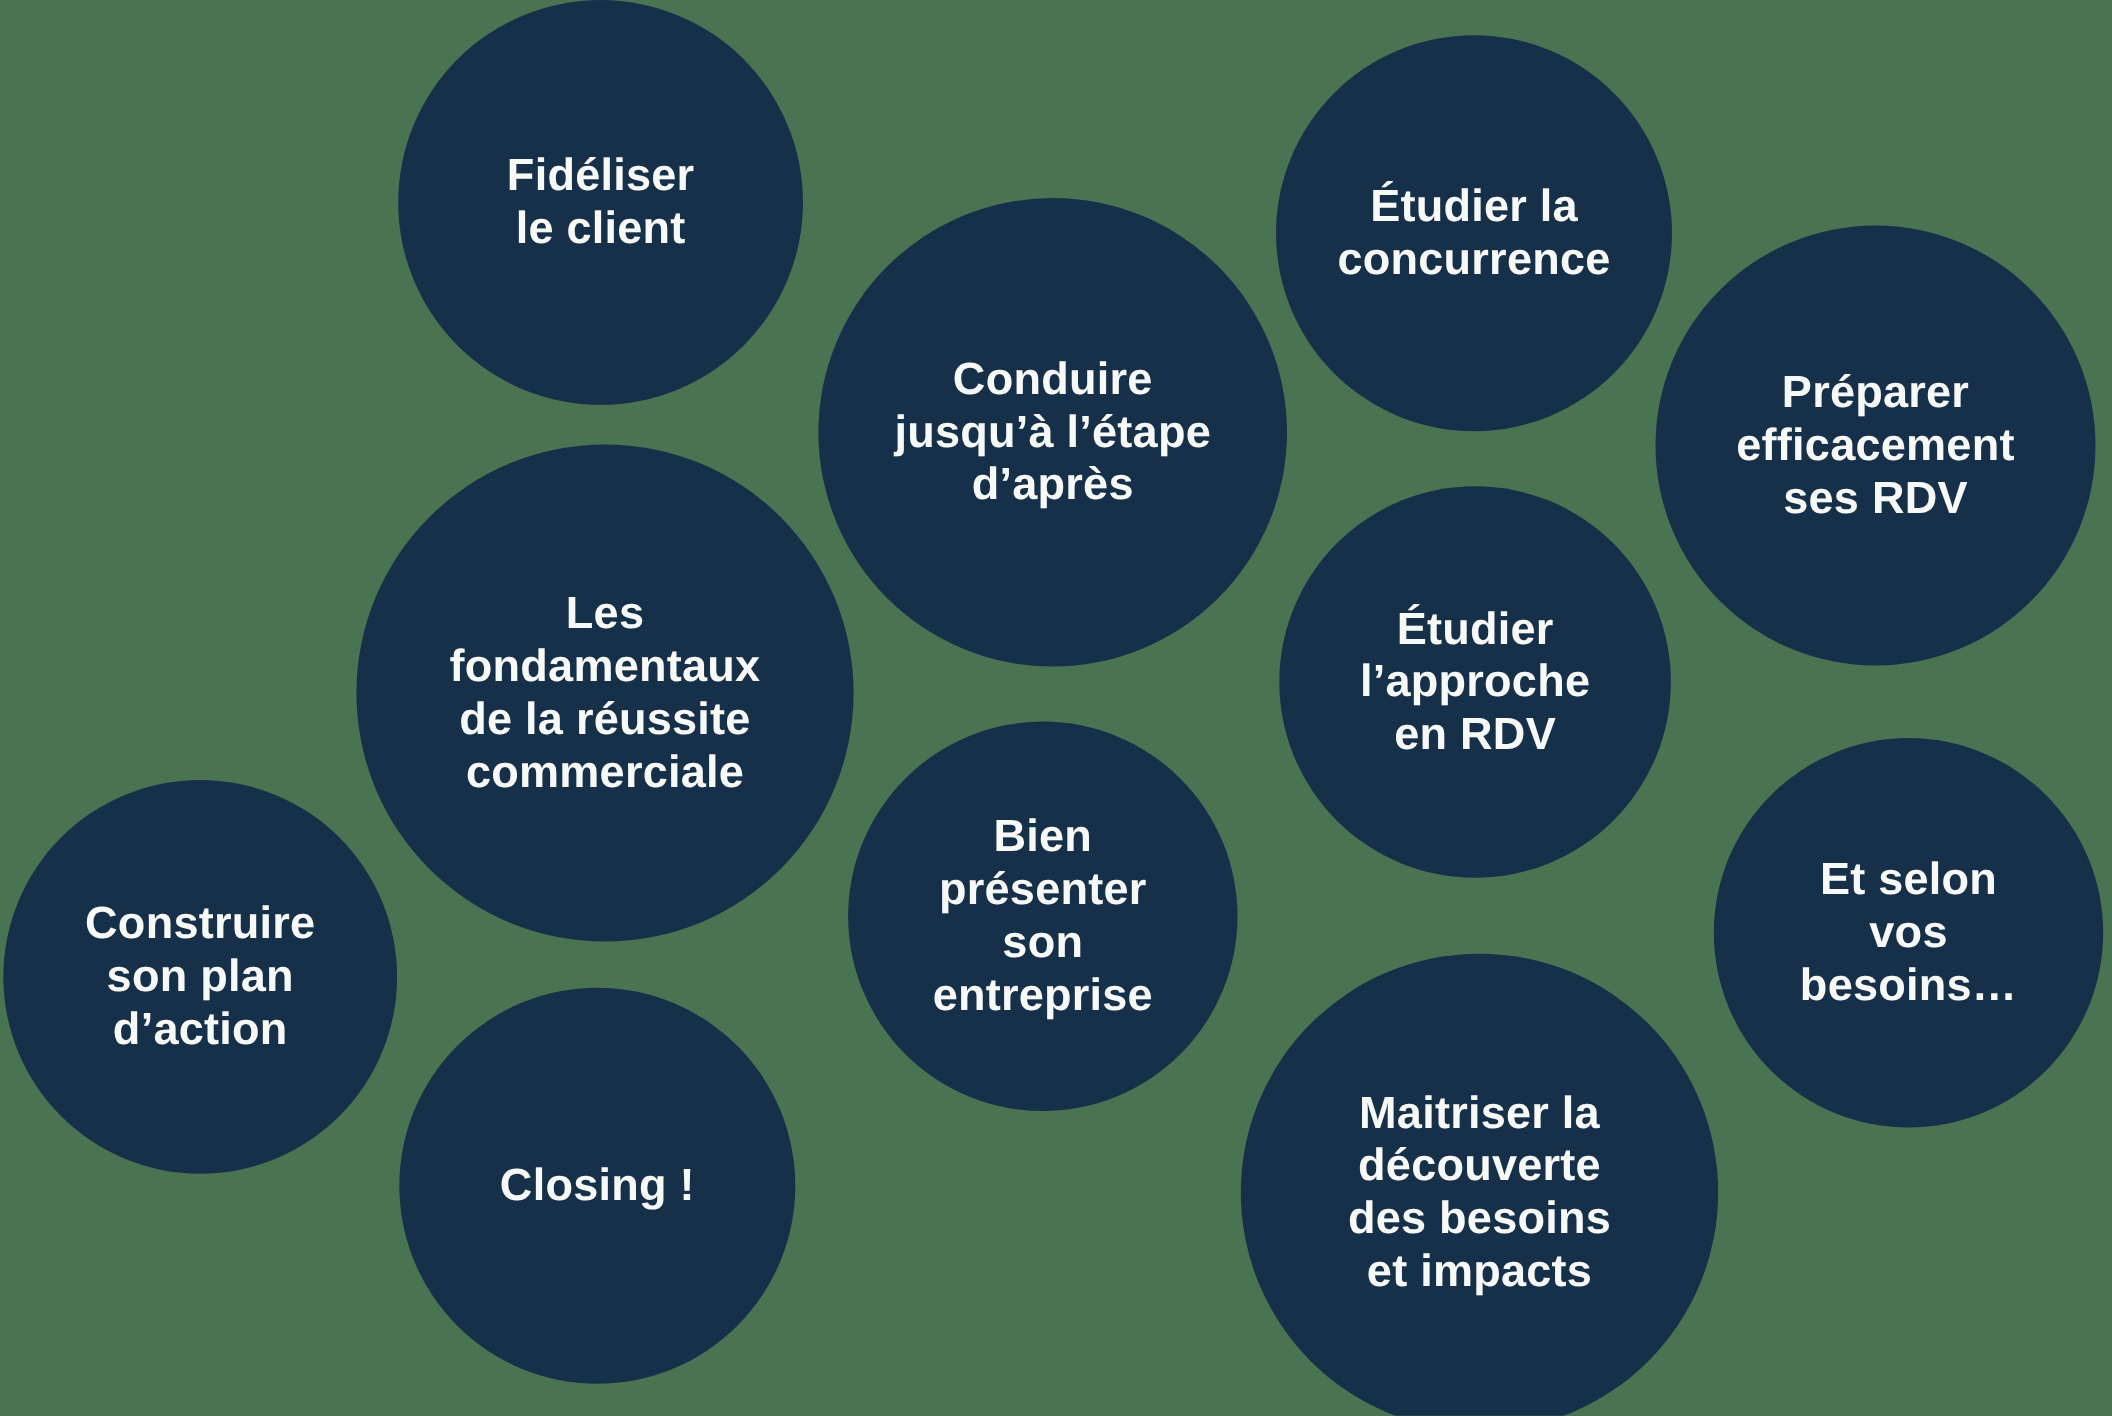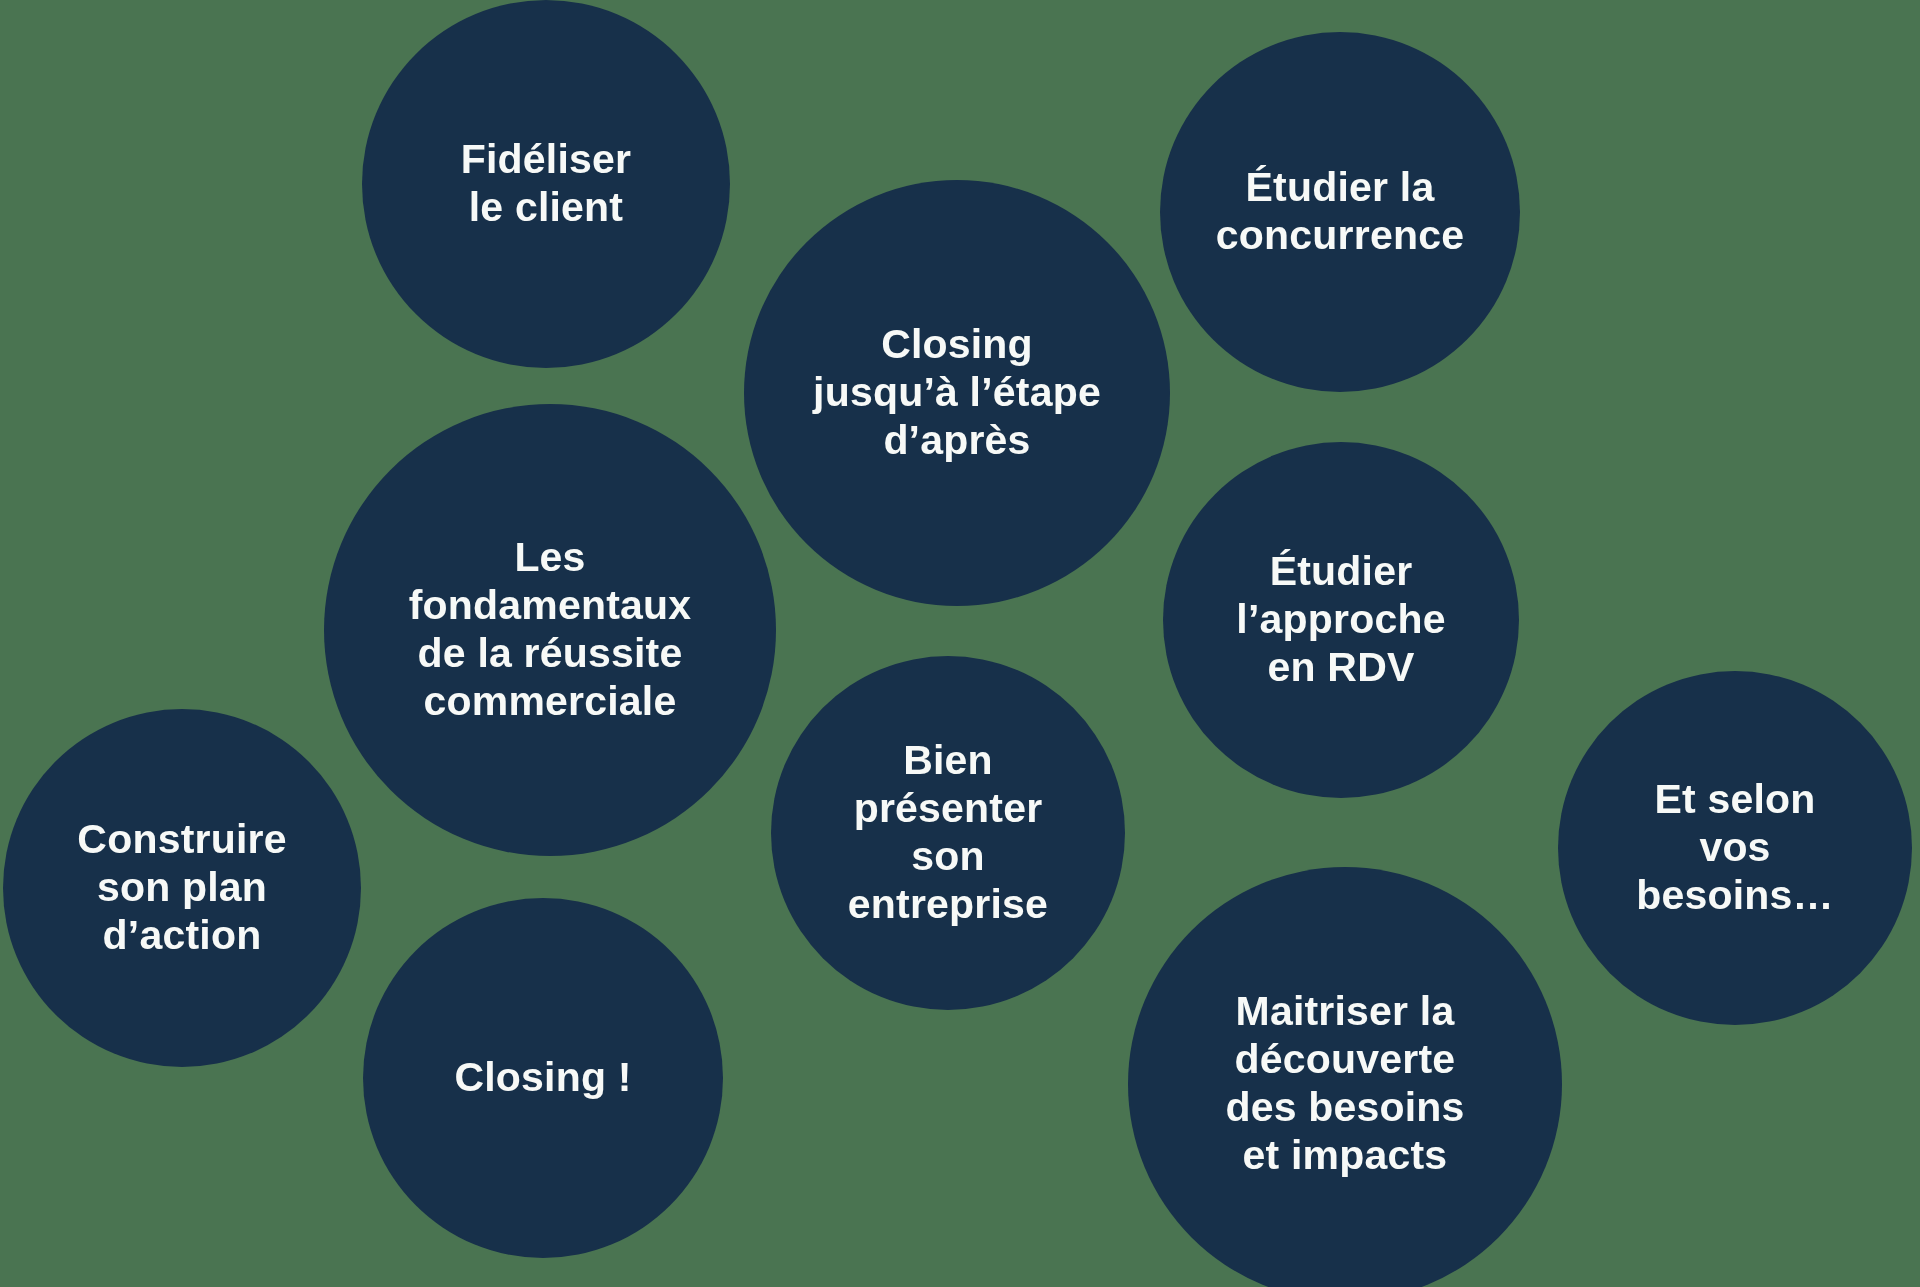--- a/index.html
+++ b/index.html
@@ -45,23 +45,28 @@
 <div class="canvas">
   <div class="bubble" style="left: 362px; top: 0px; height: 368px; width: 368px;">
     <span class="bubble-label">Fidéliser
 le client</span>
   </div>
   <div class="bubble" style="left: 1160px; top: 32px; height: 360px; width: 360px; align-items: center;">
     <span class="bubble-label">Étudier la
 concurrence</span>
   </div>
   <div class="bubble" style="left: 744px; top: 180px; height: 426px; width: 426px;">
-    <span class="bubble-label">Closing
+    <span class="bubble-label">Conduire
 jusqu’à l’étape
 d’après</span>
+  </div>
+  <div class="bubble" style="left: 1505px; top: 205px; height: 400px; width: 400px;">
+    <span class="bubble-label">Préparer
+efficacement
+ses RDV</span>
   </div>
   <div class="bubble" style="left: 324px; top: 404px; height: 452px; width: 452px;">
     <span class="bubble-label">Les
 fondamentaux
 de la réussite
 commerciale</span>
   </div>
   <div class="bubble" style="left: 1163px; top: 442px; height: 356px; width: 356px;">
     <span class="bubble-label">Étudier
 l’approche

